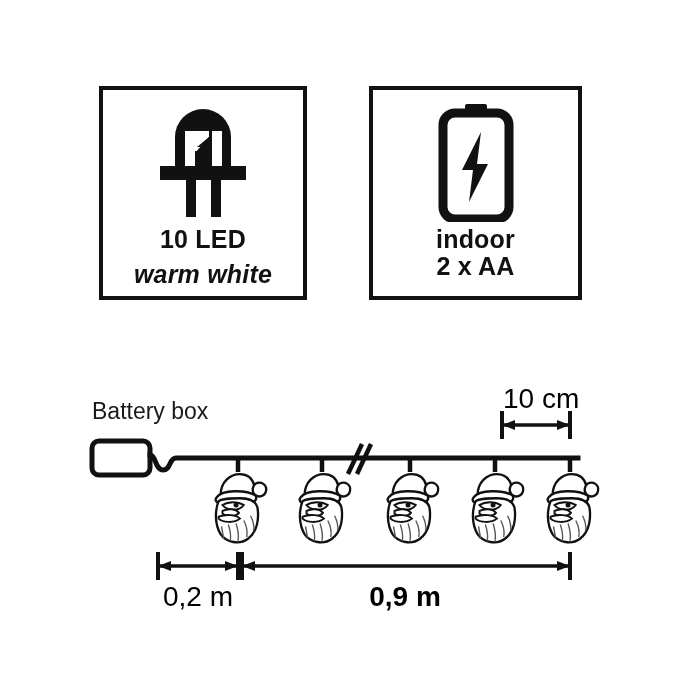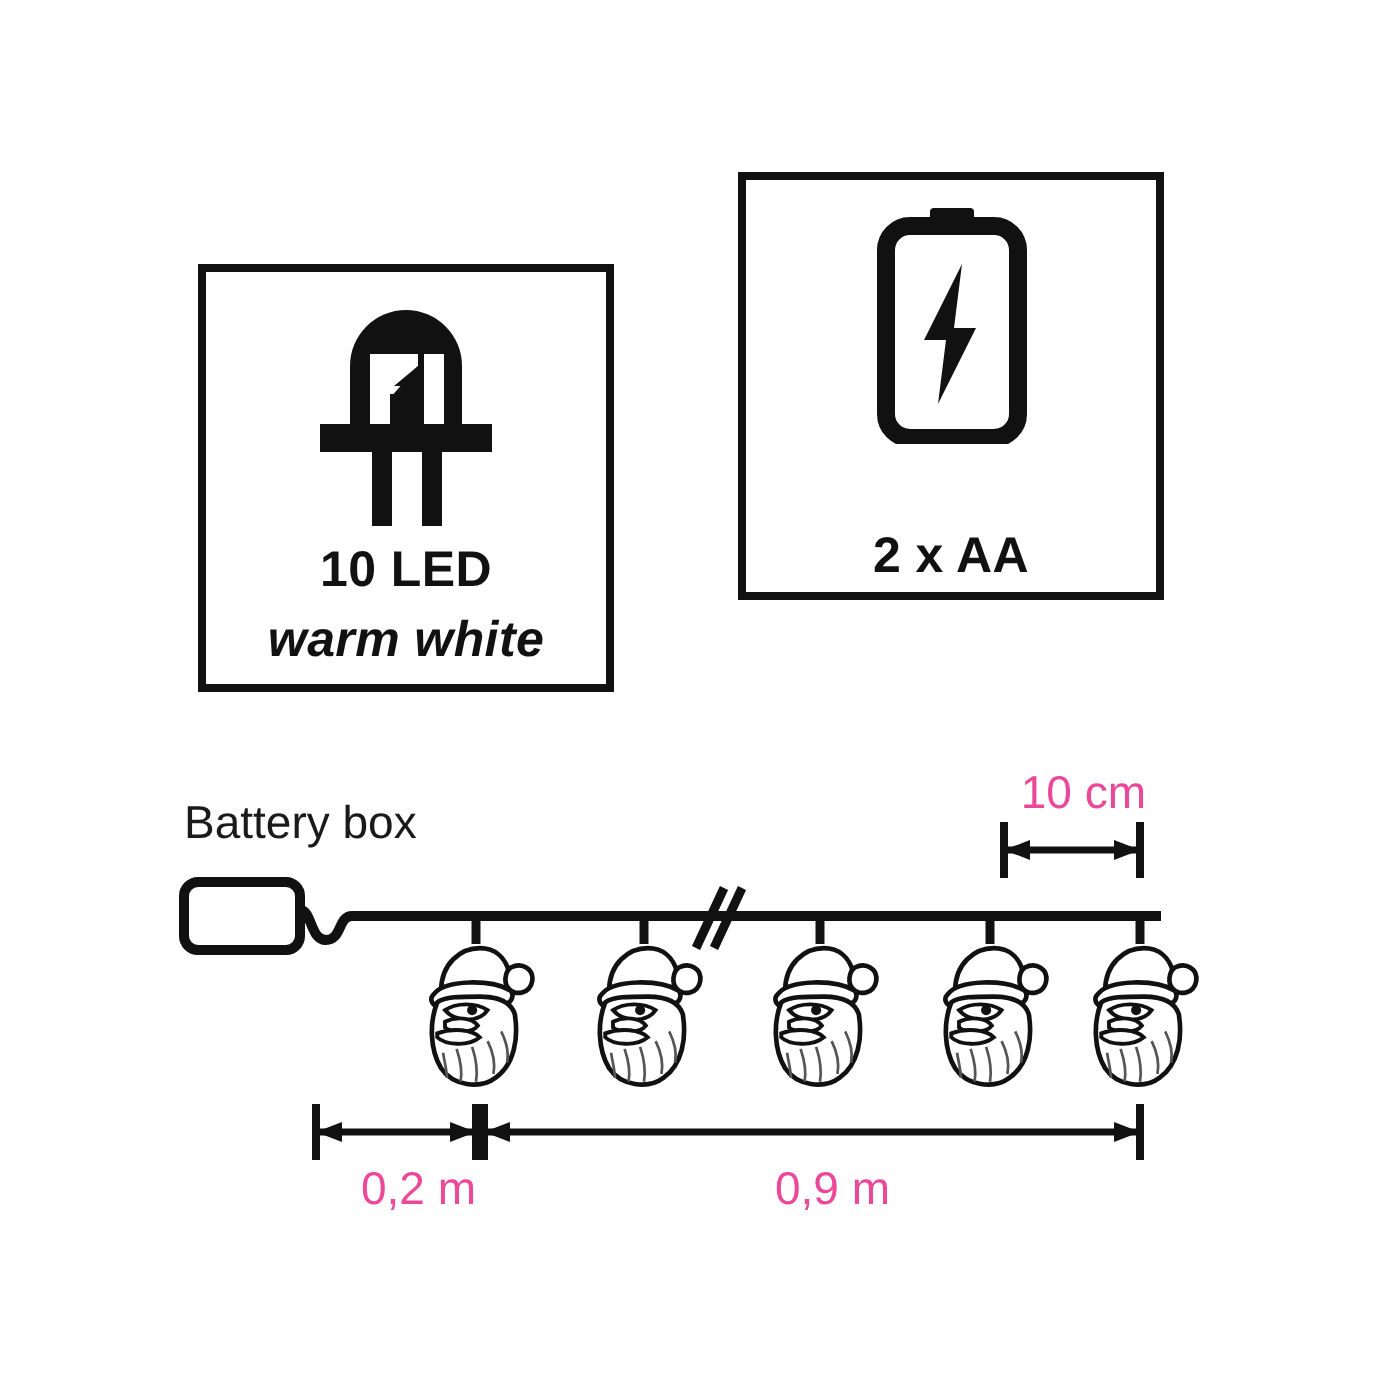--- a/index.html
+++ b/index.html
@@ -17,21 +17,21 @@
     overflow: hidden;
   }
 
   
   .spec-panel {
     position: absolute;
     border: 4px solid #111111;
     background: #ffffff;
     box-sizing: border-box;
   }
-  #panel-led  { left: 99px;  top: 86px; width: 208px; height: 214px; margin-top: 46px; }
+  #panel-led  { left: 99px;  top: 86px; width: 208px; height: 214px; }
   #panel-batt { left: 369px; top: 86px; width: 213px; height: 214px; }
 
   .panel-icon-wrap {
     position: absolute;
     left: 0;
     right: 0;
     top: 14px;
     height: 118px;
     display: flex;
     align-items: center;
@@ -45,21 +45,21 @@
     font-weight: bold;
     font-size: 25px;
     letter-spacing: 0.2px;
     line-height: 1.0;
     color: #111111;
     white-space: nowrap;
   }
   #led-line1  { top: 137px; }
   #led-line2  { top: 172px; font-style: italic; }
   #batt-line1 { top: 137px; }
-  #batt-line2 { top: 176px; }
+  #batt-line2 { top: 164px; }
 
   
   #diagram {
     position: absolute;
     left: 0;
     top: 0;
     width: 700px;
     height: 700px;
   }
 
@@ -68,29 +68,29 @@
     left: 92px;
     top: 398px;
     font-size: 23px;
     font-weight: normal;
     color: #1a1a1a;
     white-space: nowrap;
   }
 
   .dim-label {
     position: absolute;
-    font-size: 23px;
+    font-size: 28px;
     font-weight: normal;
-    color: #ec4899;
+    color: #000000;
     white-space: nowrap;
-    text-align: right;
+    text-align: center;
   }
   #label-10cm { left: 503px; top: 383px; width: 70px; }
   #label-03m  { left: 158px; top: 581px; width: 80px; }
-  #label-09m  { left: 365px; top: 581px; width: 80px; }
+  #label-09m  { left: 365px; top: 581px; width: 80px; font-weight: bold; }
 </style>
 </head>
 <body>
 
 <div id="page">
 
   <div class="spec-panel" id="panel-led">
     <div class="panel-icon-wrap">
       <svg width="98" height="112" viewBox="0 0 98 112">
 
@@ -116,20 +116,21 @@
     <div class="panel-icon-wrap">
       <svg width="76" height="118" viewBox="0 0 76 118">
 
         <rect x="27" y="0" width="22" height="10" rx="2" fill="#111111"></rect>
 
         <rect x="5" y="9" width="66" height="106" rx="12" ry="12" fill="none" stroke="#111111" stroke-width="9"></rect>
 
         <path d="M43 28 L24 66 L35 66 L31 98 L50 60 L39 60 Z" fill="#111111"></path>
       </svg>
     </div>
+    <div class="panel-text" id="batt-line1">indoor</div>
     <div class="panel-text" id="batt-line2">2 x AA</div>
   </div>
 
   <div id="battery-box-label">Battery box</div>
   <div class="dim-label" id="label-10cm">10 cm</div>
   <div class="dim-label" id="label-03m">0,2 m</div>
   <div class="dim-label" id="label-09m">0,9 m</div>
 
   <svg id="diagram" viewBox="0 0 700 700">
     <defs>

